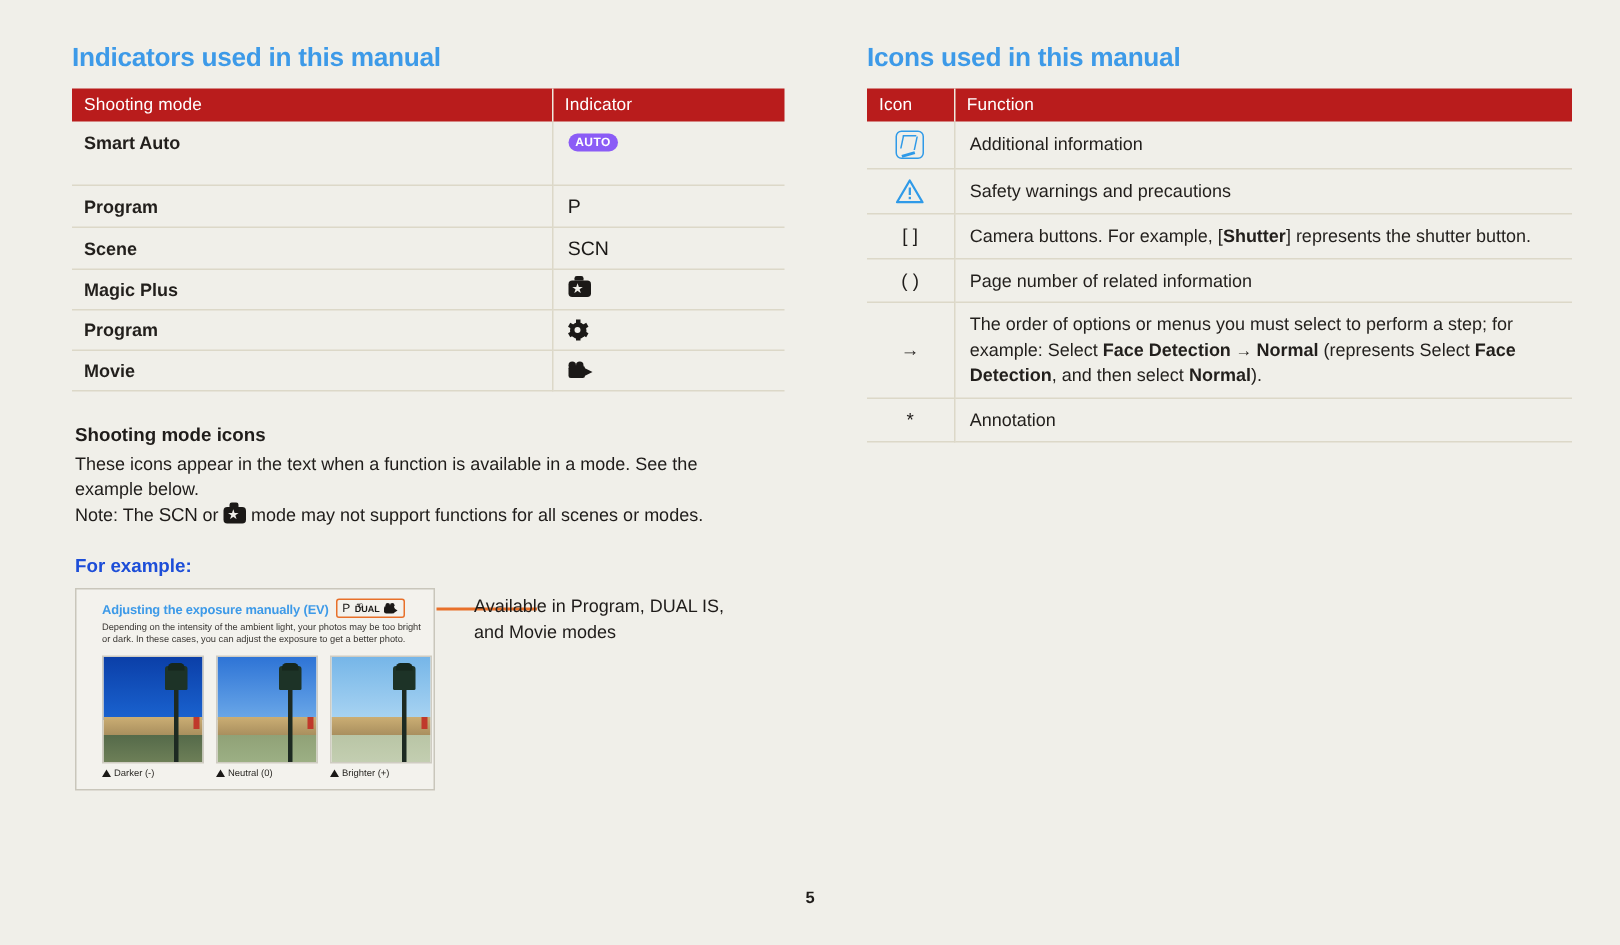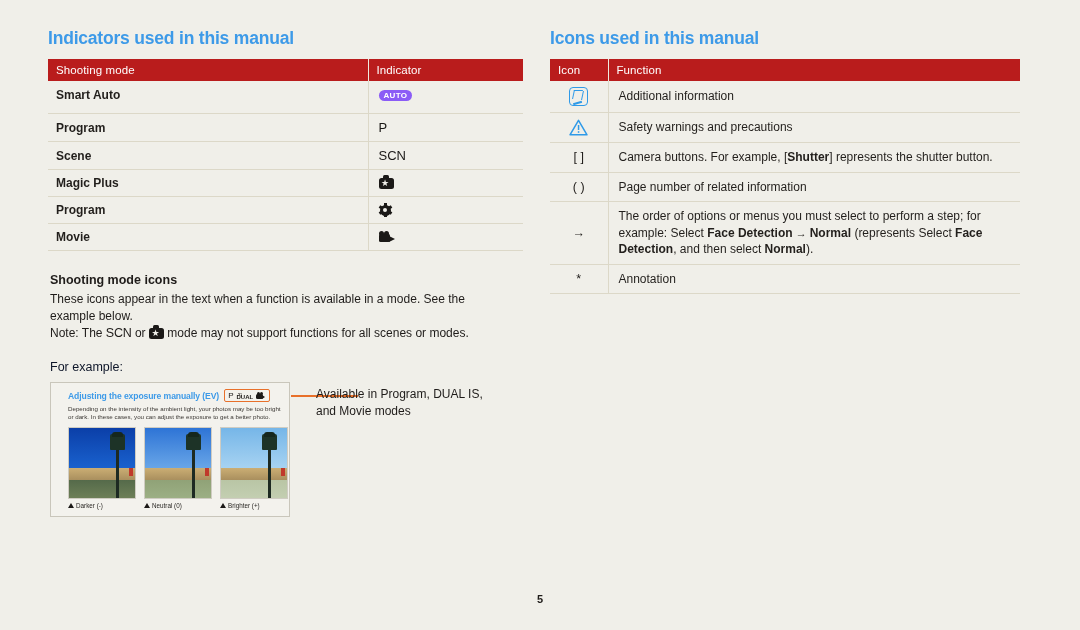--- a/index.html
+++ b/index.html
@@ -12,21 +12,21 @@
   .page {
     position: relative;
     width: 1080px; height: 477px;
     background: #f0efe9;
   }
   .col {
     position: absolute;
     top: 28px;
   }
   .col-left  { left: 48px;  width: 475px; }
-  .col-right { left: 550px; width: 470px; }
+  .col-right { left: 578px; width: 470px; }
 
   h1.section-title {
     margin: 0 0 10px 0;
     font-size: 17.5px;
     font-weight: bold;
     color: #3d9ae8;
     letter-spacing: -0.2px;
   }
 
   
@@ -58,21 +58,21 @@
   
   .t-left col.c1 { width: 320px; }
   .t-left col.c2 { width: 155px; }
   .t-left td.mode {
     font-weight: bold;
     font-size: 12px;
     border-right: 1px solid #dcd8c8;
   }
   .t-left td.mode.big { font-size: 13.5px; }
   .t-left td.ind { padding-left: 10px; height: 12px; }
-  .t-left tr.tall td { padding-top: 7px; padding-bottom: 11px; }
+  .t-left tr.tall td { padding-top: 7px; padding-bottom: 21px; }
 
   
   .t-right col.c1 { width: 58px; }
   .t-right col.c2 { width: 412px; }
   .t-right td.ic {
     text-align: center;
     padding-left: 0;
     border-right: 1px solid #dcd8c8;
     font-size: 12.5px;
     color: #1f1c1a;
@@ -273,22 +273,22 @@
   }
   .body-copy {
     font-size: 12px;
     line-height: 17px;
     color: #1f1c1a;
     margin: 0 0 0 2px;
     max-width: 450px;
   }
   .for-example {
     font-size: 12.5px;
-    font-weight: normal;
-    color: #0f172a;
+    font-weight: bold;
+    color: #1d4ed8;
     margin: 18px 0 8px 2px;
   }
   .inline-scn { font-size: 12.5px; letter-spacing: -0.2px; }
 
   
   .fig-wrap { position: relative; margin-left: 2px; }
   .example-box {
     width: 240px;
     border: 1px solid #c9c6bb;
     background: #f3f2ed;

